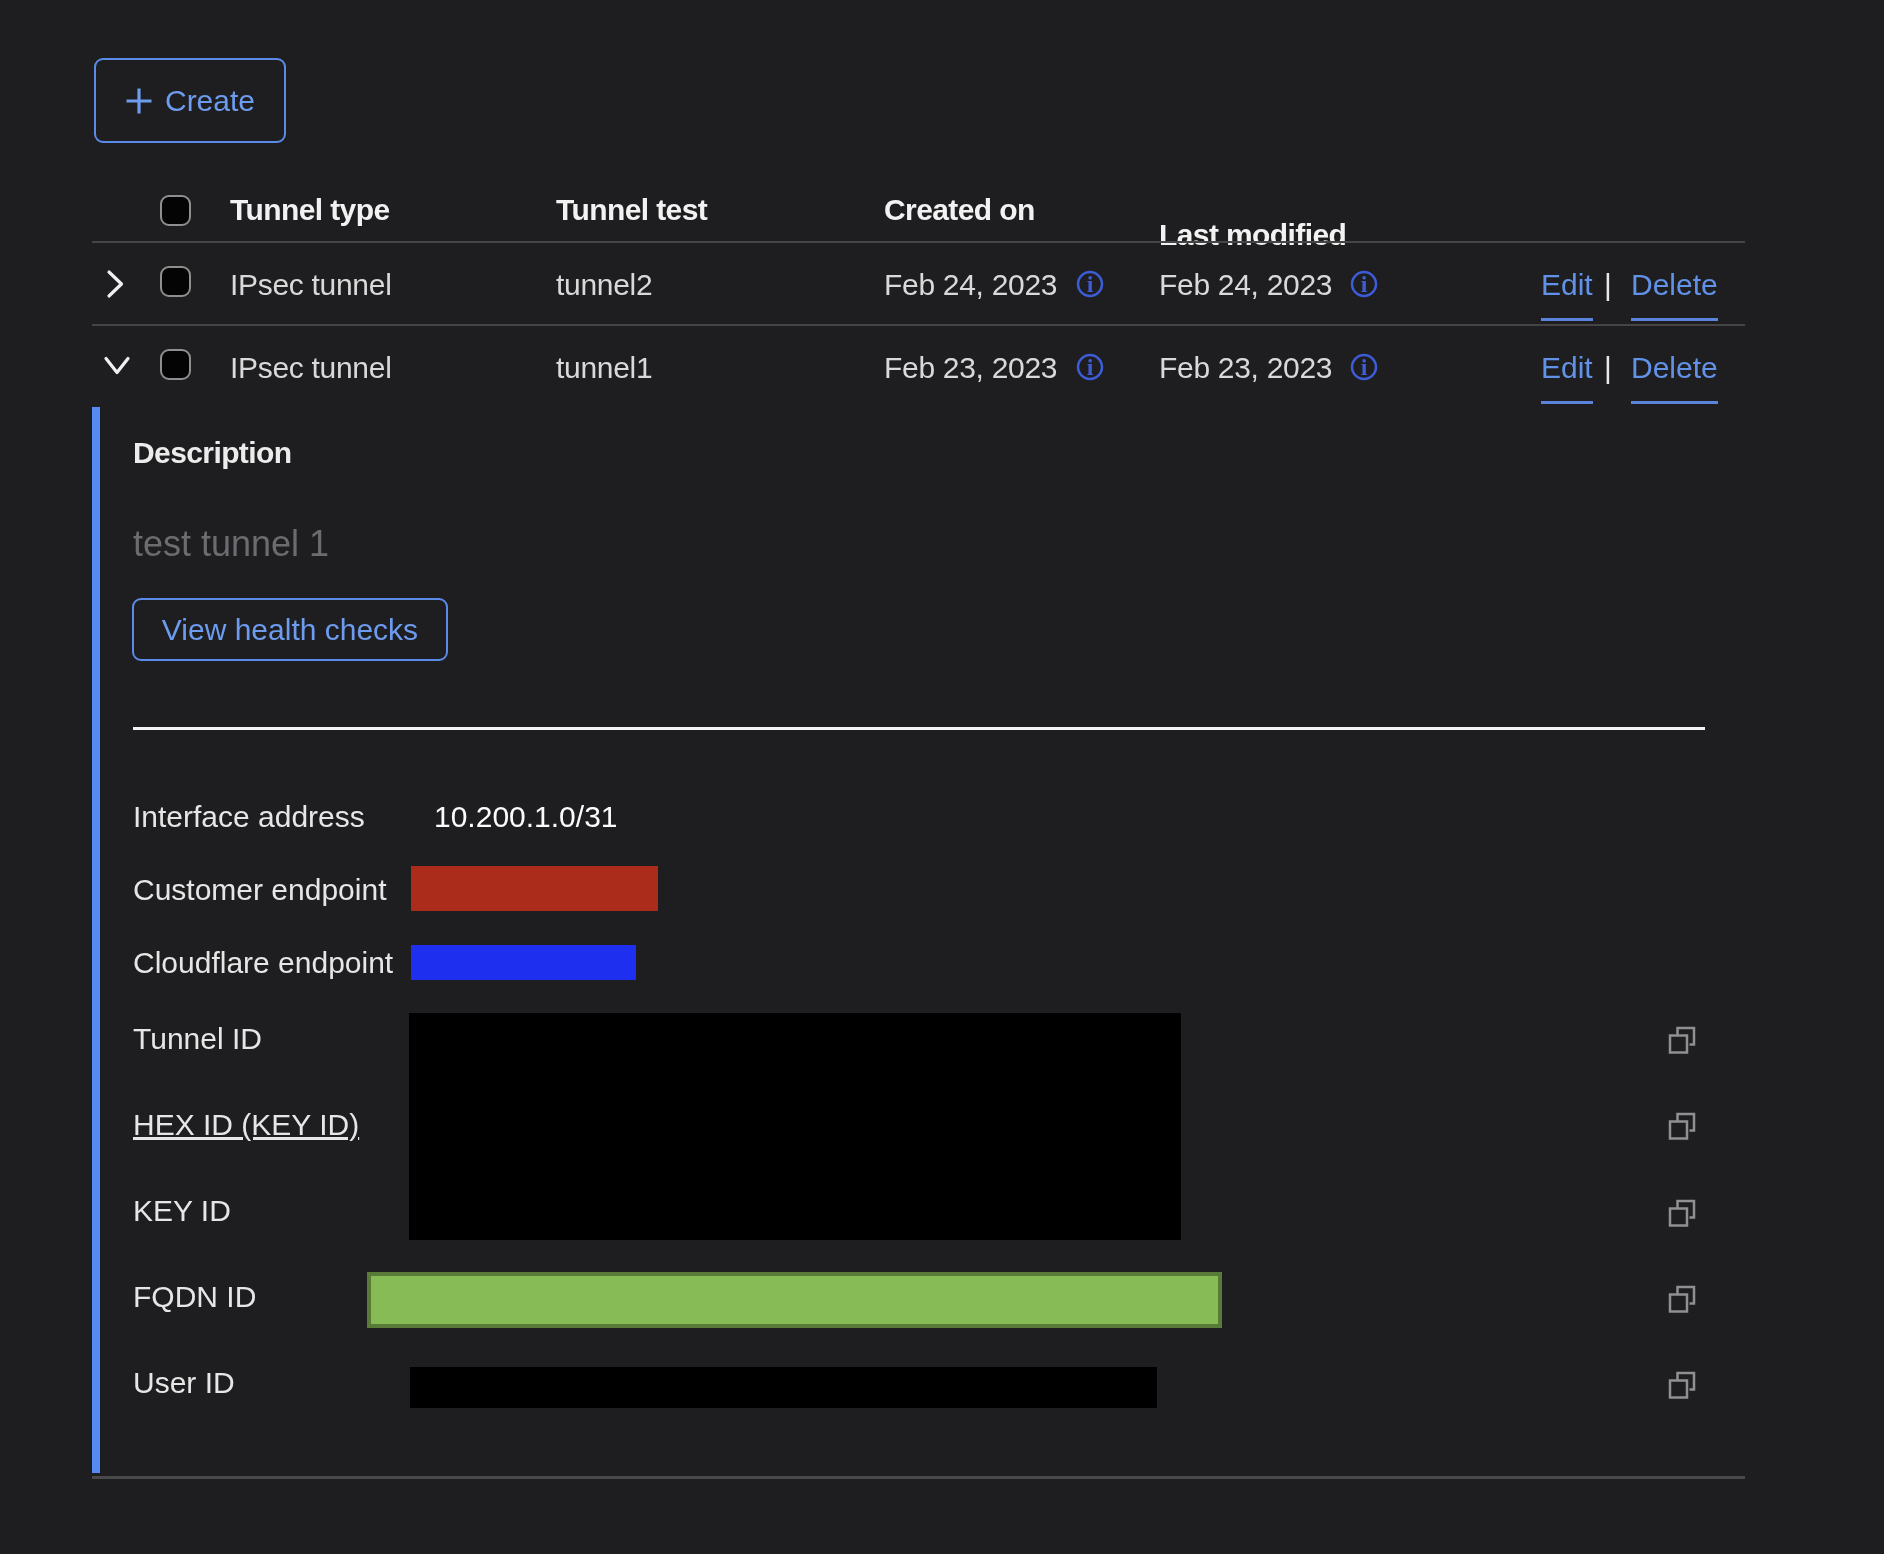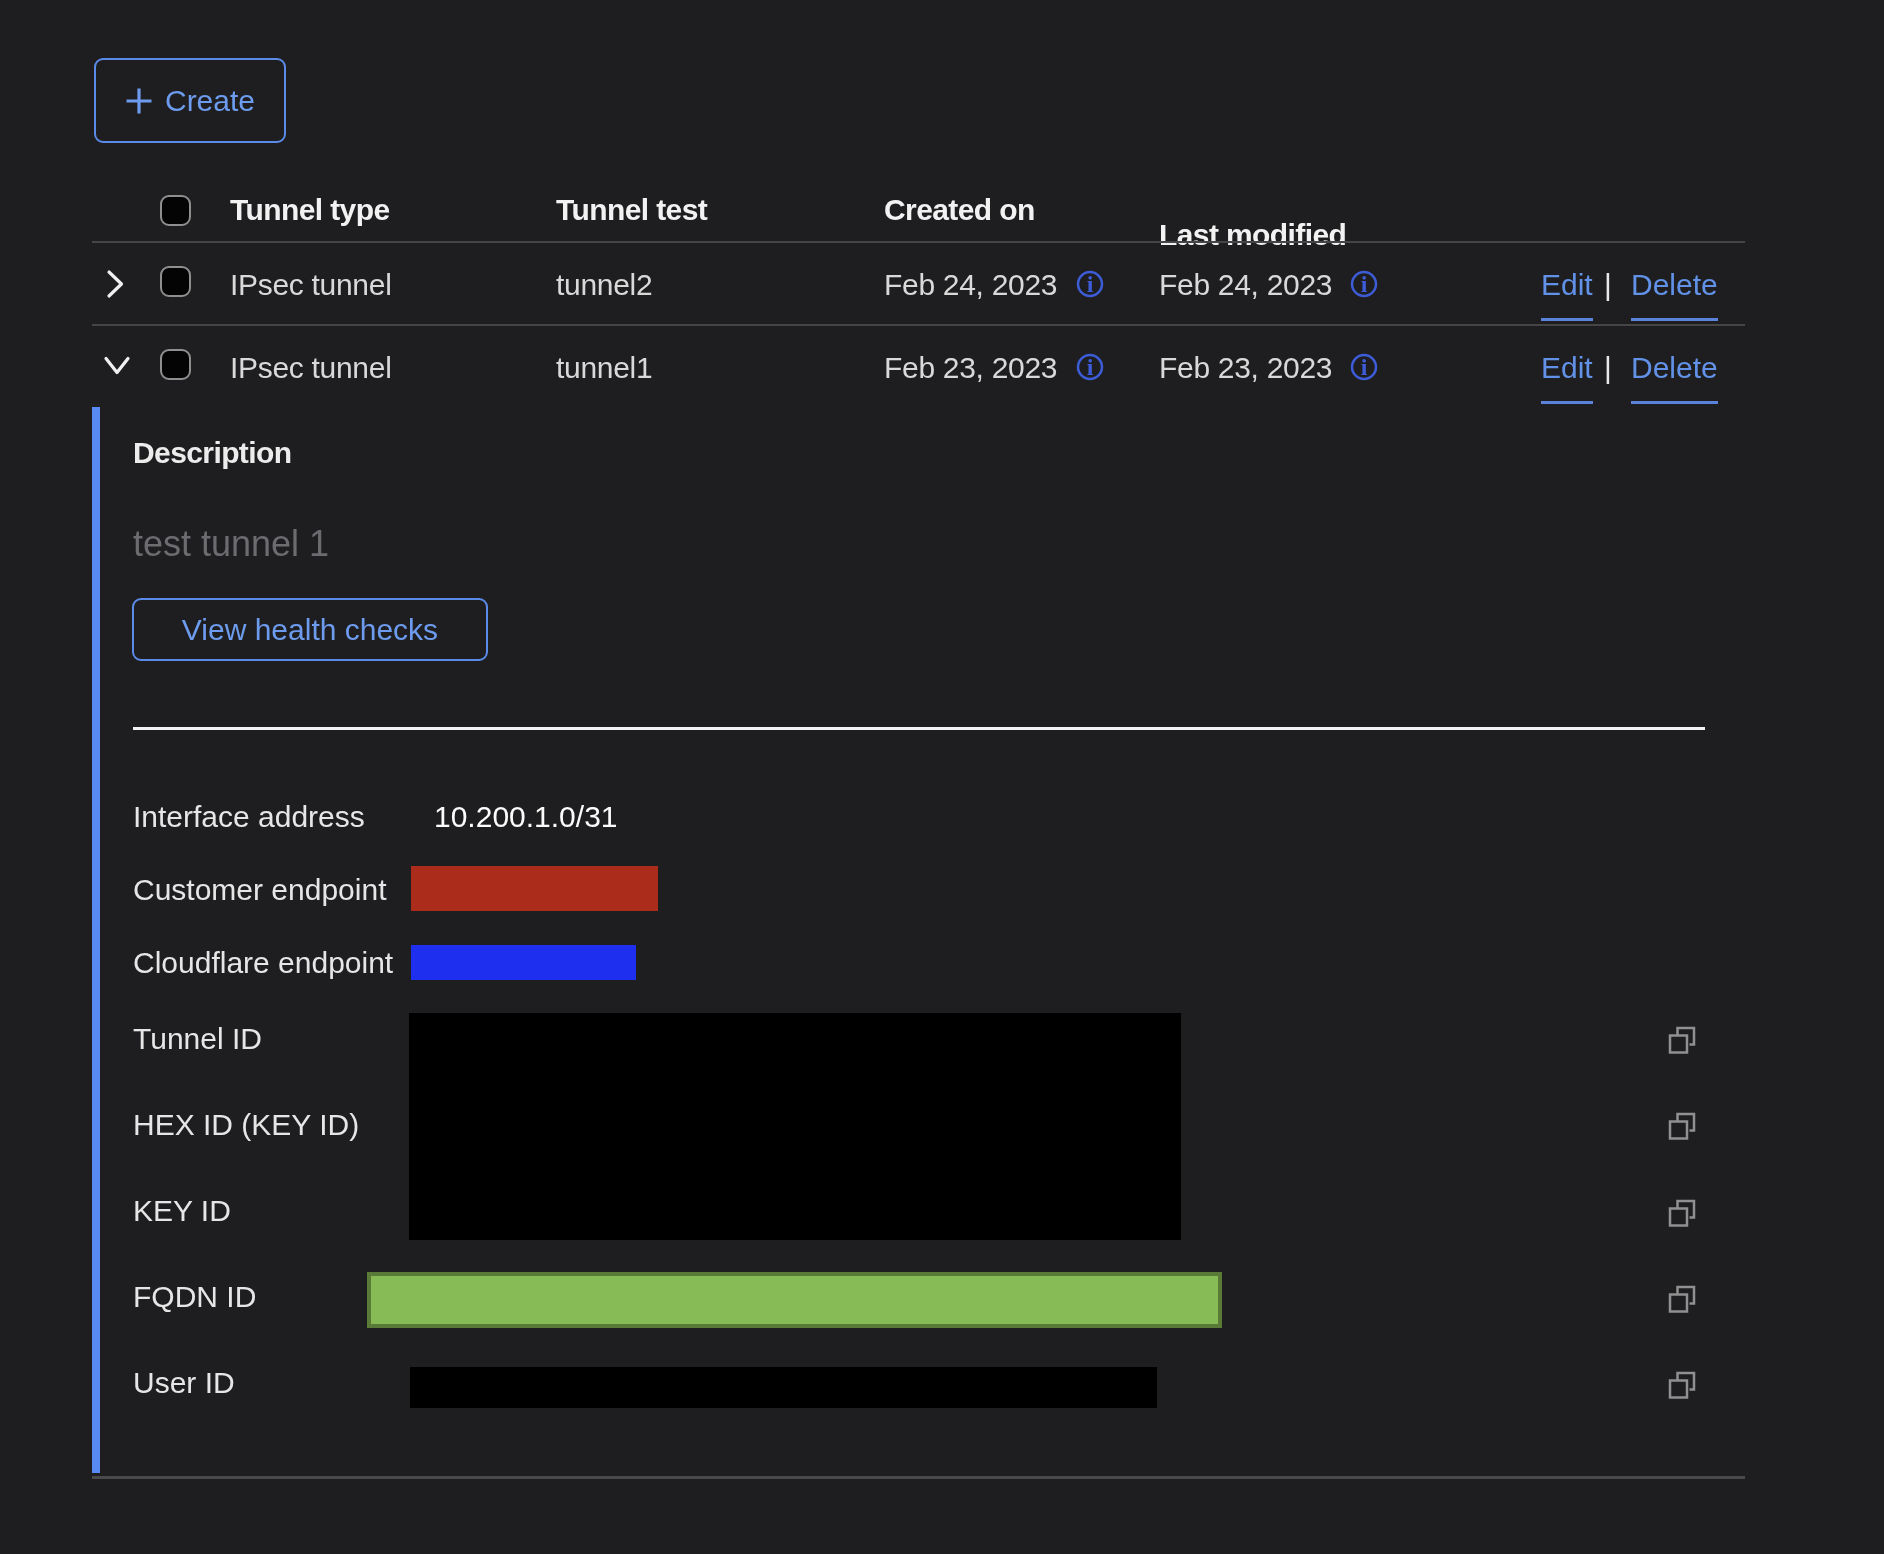--- a/index.html
+++ b/index.html
@@ -69,35 +69,35 @@
   </svg>
 <div class="abs link" style="left:1541px;top:353px;">Edit</div>
 <div class="abs row-text" style="left:1604px;top:353px;color:#e8e8e8;">|</div>
 <div class="abs link" style="left:1631px;top:353px;">Delete</div>
 
 <div class="abs" style="left:92px;top:407px;width:8px;height:1066px;background:#578af2;"></div>
 
 <div class="abs hdr" style="left:133px;top:438px;color:#ececec;">Description</div>
 <div class="abs" style="left:133px;top:529px;font-size:36px;color:#6c6c70;line-height:30px;">test tunnel 1</div>
 
-<div class="abs" style="left:132px;top:598px;width:356px;height:63px;border:2px solid #5b8be8;border-radius:9px;display:flex;align-items:center;justify-content:center;color:#6d9bee;font-size:30px;">View health checks</div>
+<div class="abs" style="left:132px;top:598px;width:316px;height:63px;border:2px solid #5b8be8;border-radius:9px;display:flex;align-items:center;justify-content:center;color:#6d9bee;font-size:30px;">View health checks</div>
 
 <div class="abs" style="left:133px;top:727px;width:1572px;height:2.5px;background:#f2f2f2;"></div>
 
 <div class="abs lbl" style="left:133px;top:802px;">Interface address</div>
 <div class="abs lbl" style="left:434px;top:802px;color:#fcfcfc;">10.200.1.0/31</div>
 
 <div class="abs lbl" style="left:133px;top:875px;">Customer endpoint</div>
 <div class="abs" style="left:411px;top:866px;width:247px;height:45px;background:#ac2c1c;"></div>
 
 <div class="abs lbl" style="left:133px;top:948px;">Cloudflare endpoint</div>
 <div class="abs" style="left:411px;top:945px;width:225px;height:35px;background:#1e2ff0;"></div>
 
 <div class="abs lbl" style="left:133px;top:1024px;">Tunnel ID</div>
-<div class="abs lbl" style="left:133px;top:1110px;">HEX ID (KEY ID)</div>
+<div class="abs lbl" style="left:133px;top:1110px;text-decoration:underline;">HEX ID (KEY ID)</div>
 <div class="abs lbl" style="left:133px;top:1196px;">KEY ID</div>
 <div class="abs" style="left:409px;top:1013px;width:772px;height:227px;background:#000;"></div>
 
 <div class="abs lbl" style="left:133px;top:1282px;">FQDN ID</div>
 <div class="abs" style="left:367px;top:1272px;width:855px;height:56px;background:#86bb55;border:4px solid #5a7a38;"></div>
 
 <div class="abs lbl" style="left:133px;top:1368px;">User ID</div>
 <div class="abs" style="left:410px;top:1367px;width:747px;height:41px;background:#000;"></div>
 
 <svg class="abs copy" style="left:1668px;top:1026px;" width="28" height="28" viewBox="0 0 28 28">

